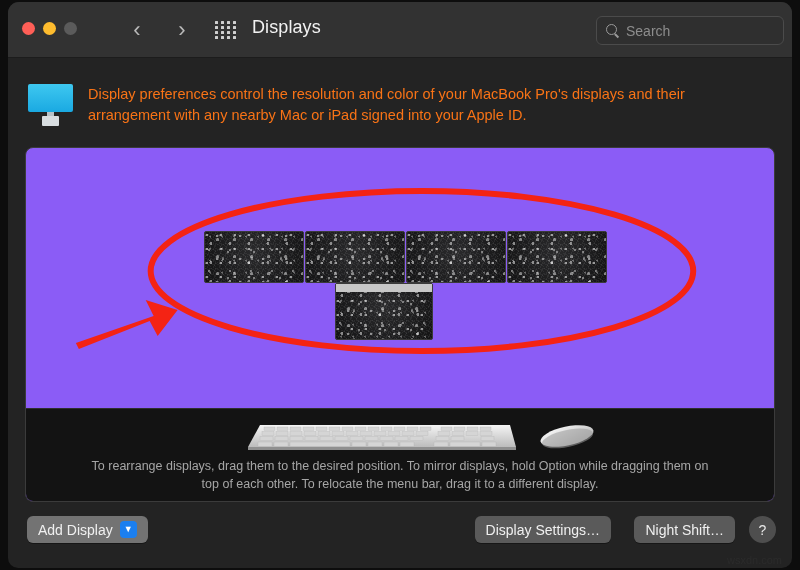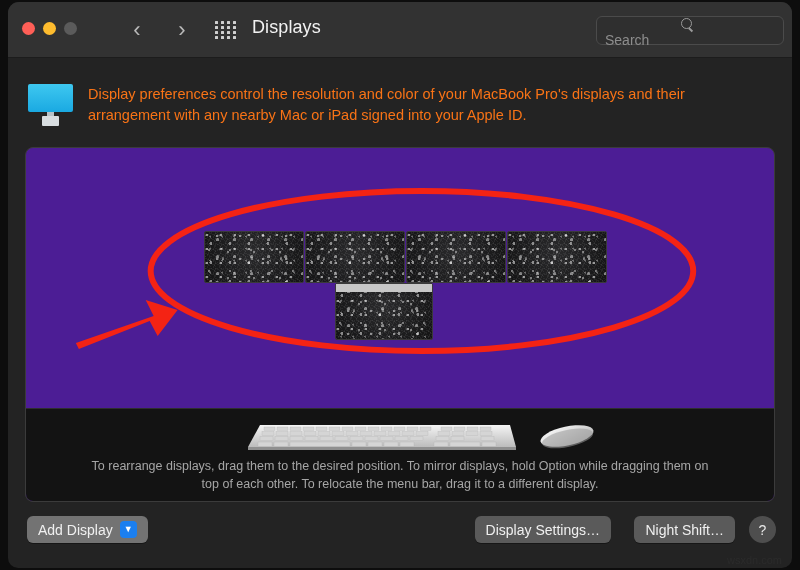--- a/index.html
+++ b/index.html
@@ -57,21 +57,21 @@
     position: absolute; left: 244px; top: 15px;
     font-size: 18px; font-weight: normal; color: #f2f2f2;
     letter-spacing: 0.1px;
   }
 
   .searchwrap {
     position: absolute; right: 8px; top: 14px;
     width: 188px; height: 29px;
     border: 1px solid #4b4b4b; border-radius: 6px;
     background: #2f2f2f;
-    display: flex; align-items: center; padding: 0 8px; flex-direction: column;
+    display: flex; align-items: center; padding: 0 8px;
   }
   .searchwrap .sicon {
     width: 15px; height: 15px; margin-right: 6px; flex: 0 0 auto;
     position: relative;
   }
   .searchwrap .sicon::before {
     content: ""; position: absolute; left: 1px; top: 1px;
     width: 9px; height: 9px; border: 1.6px solid #9a9a9a; border-radius: 50%;
   }
   .searchwrap .sicon::after {
@@ -107,21 +107,21 @@
   }
   .desc p {
     font-size: 14.5px; line-height: 21px; color: #f97316;
     max-width: 700px;
   }
 
   
   .panel {
     position: absolute; left: 17px; top: 145px;
     width: 750px; height: 355px;
-    background: #4c1d95;
+    background: #8b5cf6;
     border: 1px solid #3b3b3b;
     border-radius: 8px;
     overflow: hidden;
   }
   .stage { position: absolute; left: 0; top: 0; width: 100%; height: 262px; }
 
   
   .disp {
     position: absolute;
     background-color: #1b1b1d;

